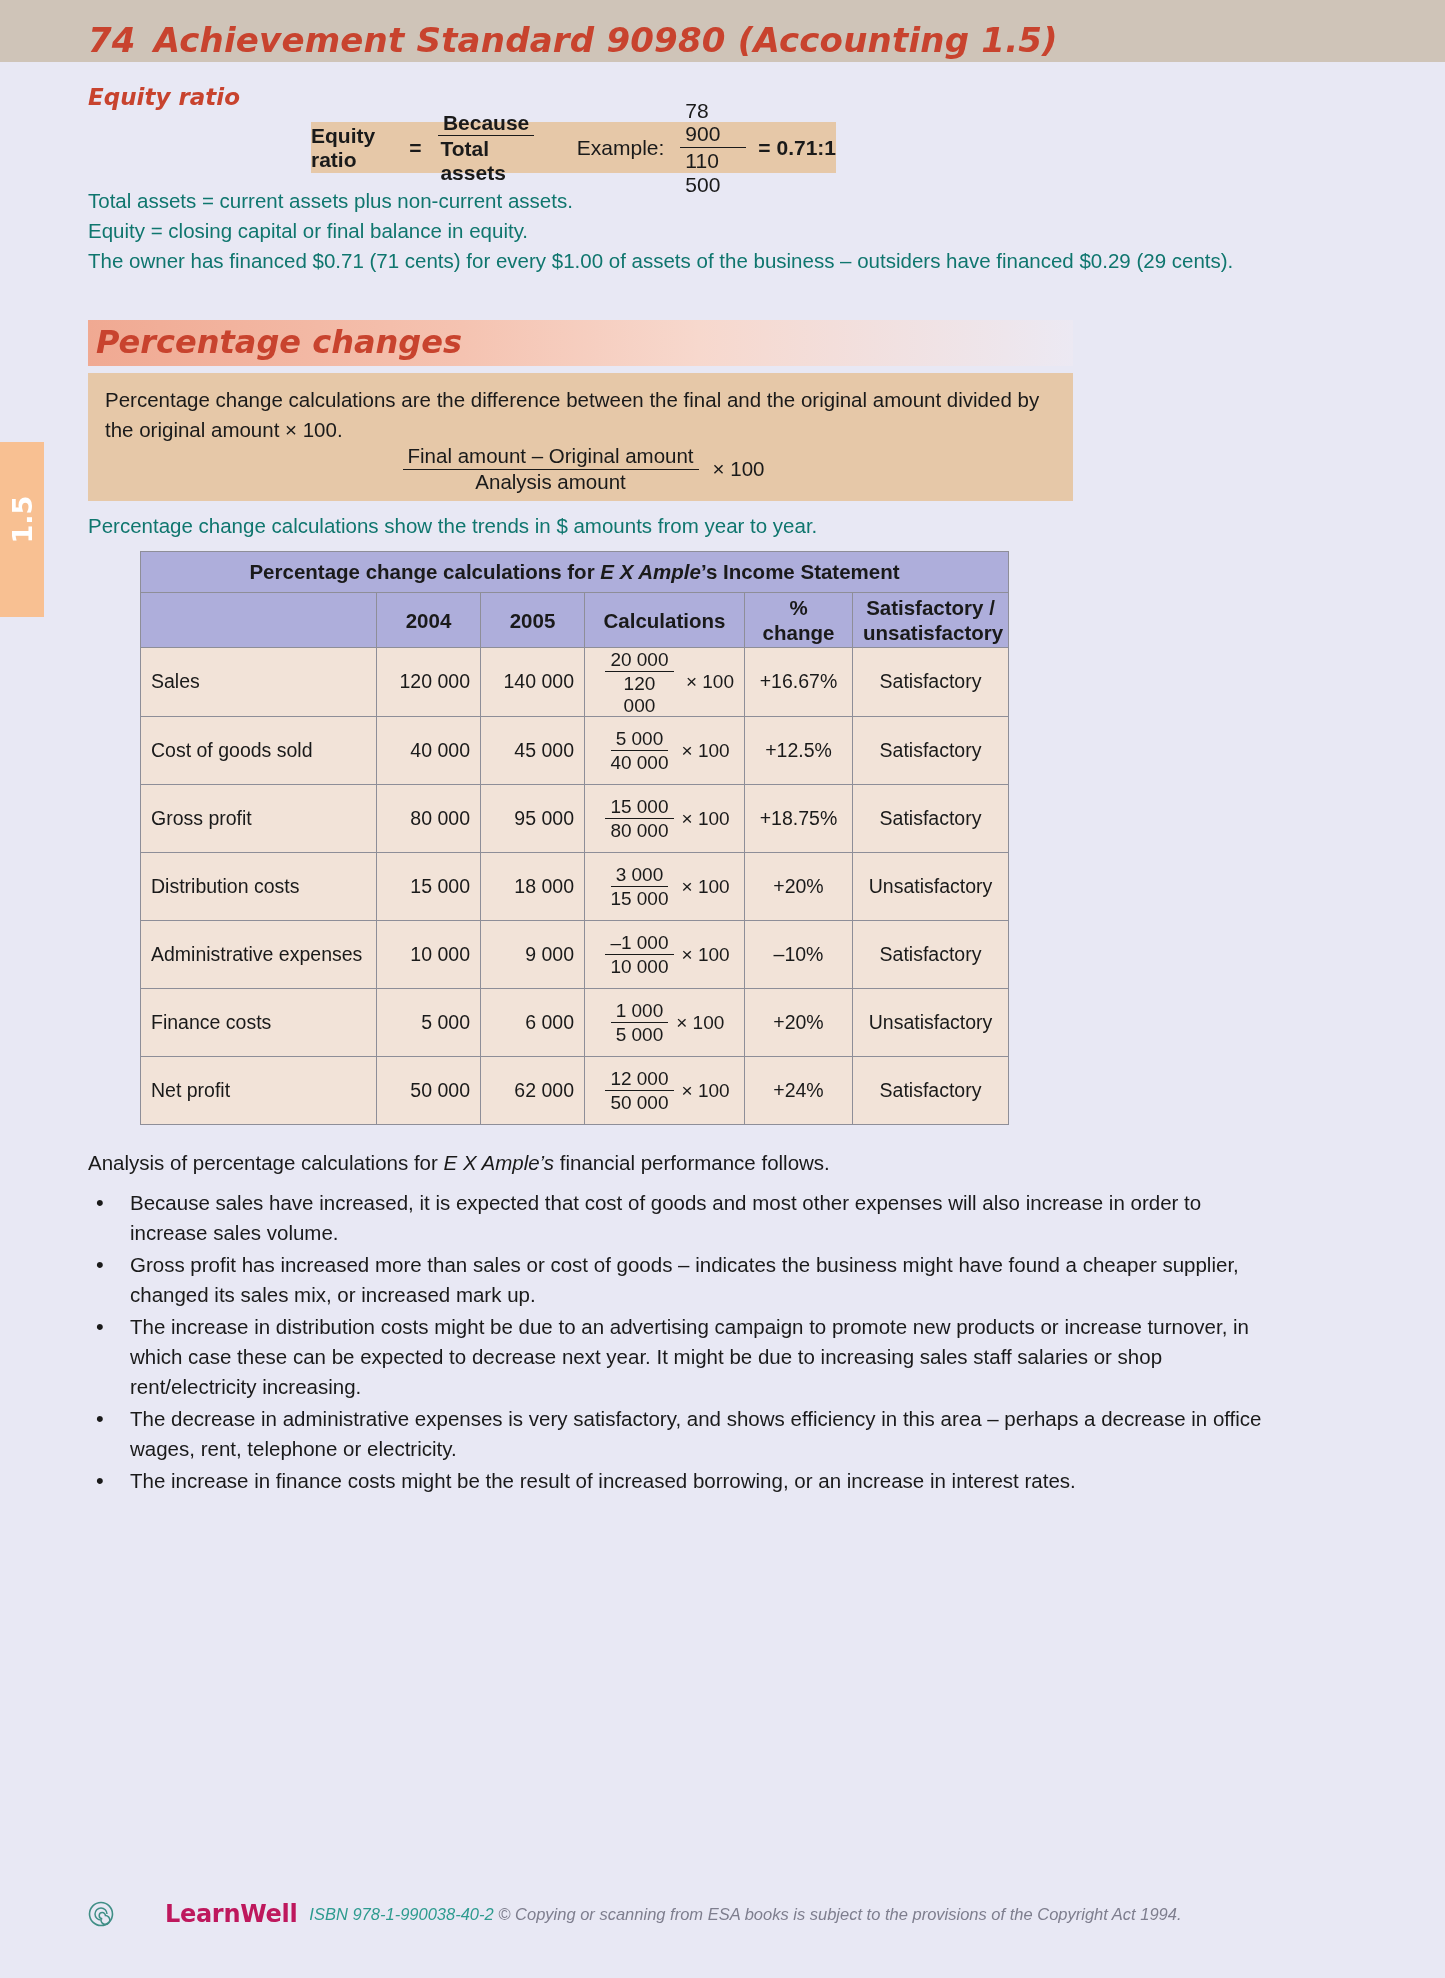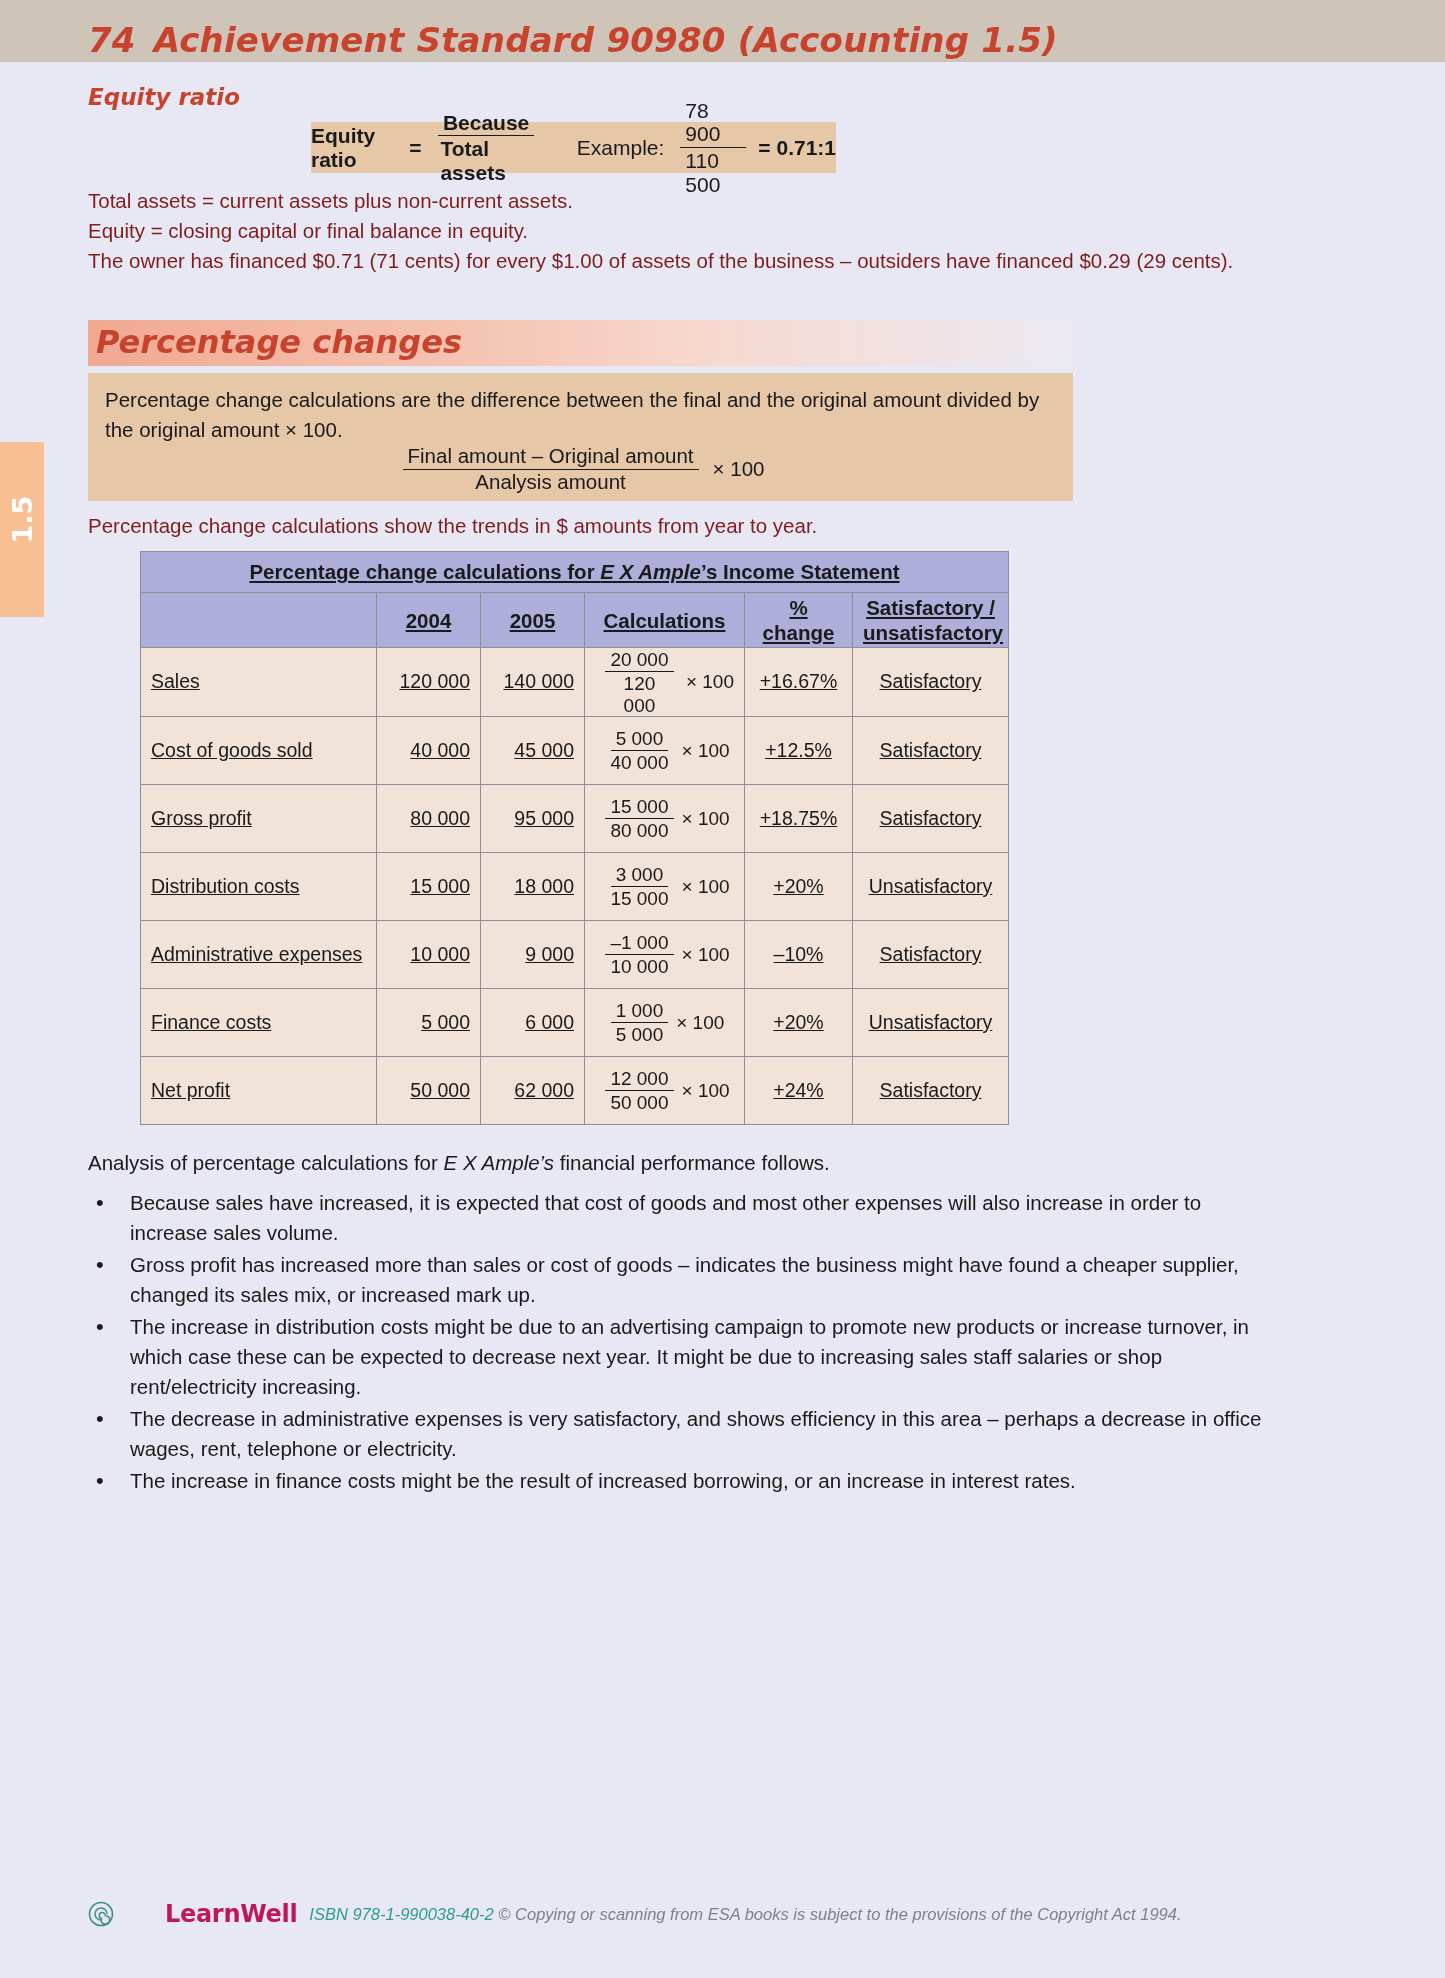--- a/index.html
+++ b/index.html
@@ -51,21 +51,21 @@
   .eqrow{display:flex;align-items:center;font-size:21px;}
   .eqrow b{font-weight:bold;}
   .frac{display:inline-flex;flex-direction:column;align-items:center;
         margin:0 6px;line-height:1.12;}
   .frac .num{border-bottom:1.6px solid #1a1a1a;padding:0 5px 1px 5px;}
   .frac .den{padding:1px 5px 0 5px;}
   .ital{}
   
   .para{
     position:absolute;left:88px;width:1190px;
-    font-size:20.5px;line-height:30px;color:#7f1d1d;
+    font-size:20.5px;line-height:30px;color:#0f766e;
   }
   
   .sec-head{
     position:absolute;left:88px;top:320px;width:985px;height:46px;
     background:linear-gradient(to right,#f0a992 0%,#f5c3b1 38%,#f7d8cd 62%,#ece9f3 100%);
   }
   .sec-head span{
     position:absolute;left:8px;top:3px;
     font-family:"DejaVu Sans", sans-serif;
     font-style:italic;font-weight:bold;font-size:32px;color:#c8432e;
@@ -78,21 +78,21 @@
   .fb2-text{
     position:absolute;left:17px;top:12px;width:950px;
     font-size:20.5px;line-height:30px;
   }
   .fb2-formula{
     position:absolute;left:0;top:72px;width:985px;
     display:flex;justify-content:center;align-items:center;
     font-size:20.5px;
   }
   
-  .tbl-wrap{position:absolute;left:140px;top:551px;width:869px;text-decoration:underline;}
+  .tbl-wrap{position:absolute;left:140px;top:551px;width:869px;}
   table{border-collapse:collapse;width:868px;
         font-size:19.5px;table-layout:fixed;}
   table td,table th{
     border:1.5px solid #8e8e98;
     padding:0 10px;
     background:#f2e3d8;
     font-weight:normal;
     vertical-align:middle;
   }
   tr.hdr-title td{

